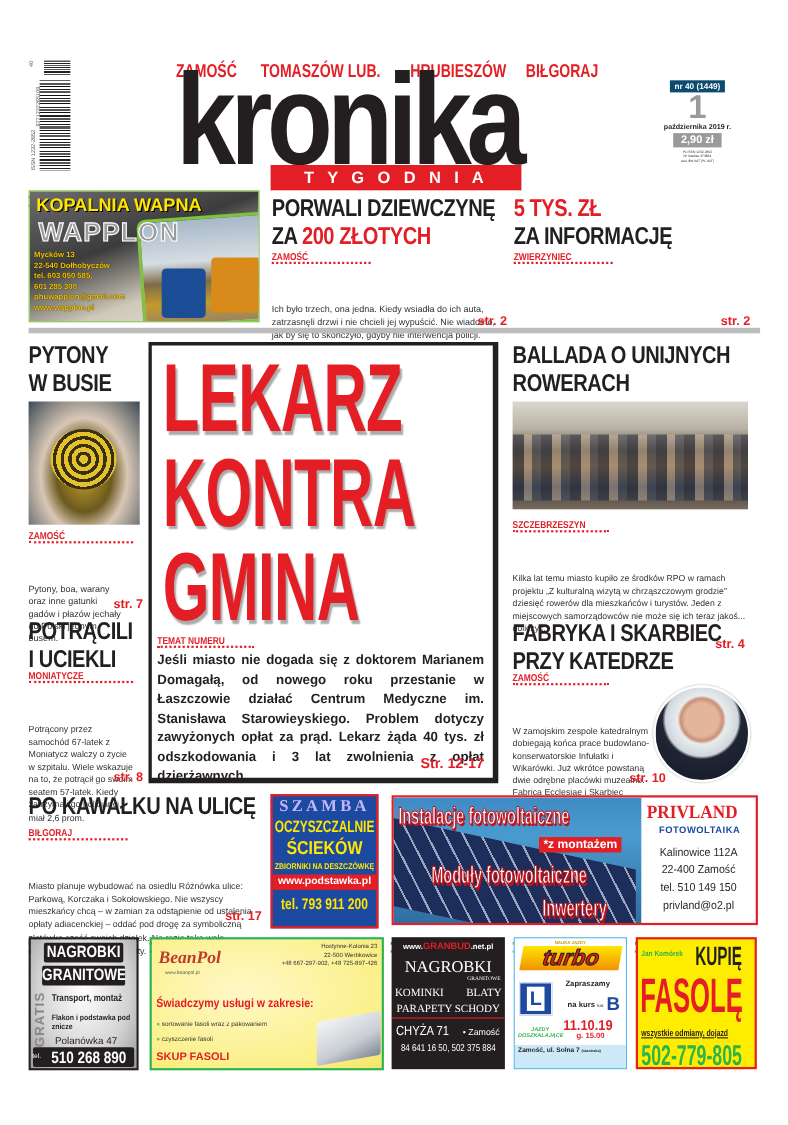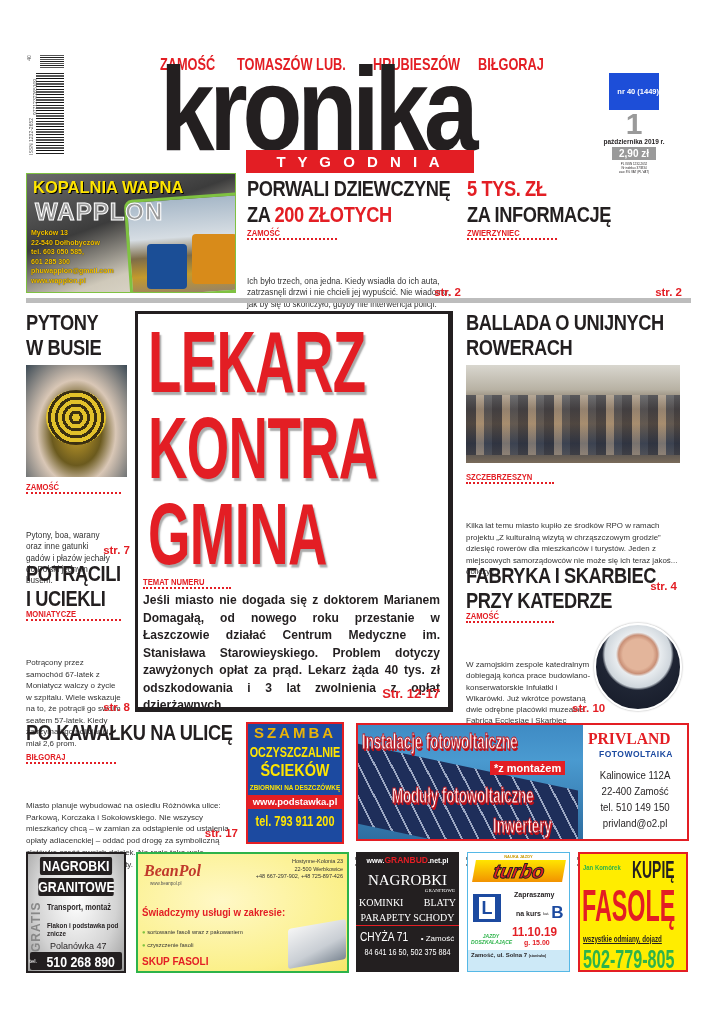--- a/index.html
+++ b/index.html
@@ -38,21 +38,21 @@
   <span class="abs red cond" style="left:318px;top:0;font-size:17px;transform:scaleX(0.75);">BIŁGORAJ</span>
 </div>
 
 <div class="abs" style="left:160px;top:50px;font-size:118px;font-weight:bold;letter-spacing:-6px;line-height:1;color:#231f20;transform:scaleX(0.83);transform-origin:left top;white-space:nowrap;">kronika</div>
 
 <div class="abs" style="left:246px;top:150px;width:228px;height:23px;background:#e31e24;display:flex;align-items:center;justify-content:center;">
   <span style="color:#fff;font-weight:bold;font-size:15px;letter-spacing:4px;white-space:nowrap;">T Y G O D N I A</span>
 </div>
 
 <div class="abs" style="left:594px;top:73px;width:80px;">
-  <div style="margin:0 auto;width:50px;background:#1d4ed8;color:#fff;font-weight:bold;font-size:7.5px;text-align:right;padding:14px 0;">nr 40 (1449)</div>
+  <div style="margin:0 auto;width:50px;background:#0c4a6e;color:#fff;font-weight:bold;font-size:7.5px;text-align:center;padding:1px 0;">nr 40 (1449)</div>
   <div style="text-align:center;font-size:30px;font-weight:bold;color:#9a9a9a;line-height:28px;">1</div>
   <div style="text-align:center;font-size:6.5px;font-weight:bold;white-space:nowrap;">października 2019 r.</div>
   <div style="margin:2px auto 0;width:44px;background:#9a9a9a;color:#fff;font-weight:bold;font-size:10px;text-align:center;line-height:13px;">2,90 zł</div>
   <div style="text-align:center;font-size:3px;margin-top:2px;">PL ISSN 1232-2652</div>
   <div style="text-align:center;font-size:3px;">Nr indeksu 373834</div>
   <div style="text-align:center;font-size:3px;">zaw. 8% VAT (PL VAT)</div>
 </div>
 
 <div class="abs" style="left:26px;top:168px;width:95px;">
   <span class="rek">REKLAMA</span>
@@ -158,21 +158,21 @@
   <div class="dots" style="width:90px;margin-bottom:2px;"></div>
   <div class="body" style="font-size:8px;line-height:11.7px;width:205px;">Miasto planuje wybudować na osiedlu Różnówka ulice: Parkową, Korczaka i Sokołowskiego. Nie wszyscy mieszkańcy chcą – w zamian za odstąpienie od ustalenia opłaty adiacenckiej – oddać pod drogę za symboliczną złotówkę część swoich działek. Na razie taką wolę zadeklarował tylko co czwarty.</div>
   <div class="abs str" style="right:0;top:105px;">str. 17</div>
 </div>
 
 <div class="abs" style="left:246px;top:717px;width:95px;">
   <span class="rek">REKLAMA</span>
   <div class="rekbar"></div>
 </div>
 <div class="abs" style="left:246px;top:722px;width:98px;height:122px;background:#1c4aa0;border:2px solid #e31e24;overflow:hidden;text-align:center;">
-  <div style="color:#eab308;font-weight:bold;font-size:15px;letter-spacing:3px;line-height:18px;">SZAMBA</div>
+  <div style="color:#c4b5fd;font-weight:bold;font-size:15px;letter-spacing:3px;line-height:18px;font-family:Liberation Serif, serif;">SZAMBA</div>
   <div style="color:#ffe500;font-weight:bold;font-size:15px;line-height:19px;transform:scaleX(0.72);transform-origin:center top;white-space:nowrap;margin-left:-30px;margin-right:-30px;">OCZYSZCZALNIE</div>
   <div style="color:#ffe500;font-weight:bold;font-size:17px;line-height:20px;transform:scaleX(0.85);">ŚCIEKÓW</div>
   <div style="color:#ffe500;font-weight:bold;font-size:7.5px;line-height:14px;transform:scaleX(0.85);white-space:nowrap;margin-left:-20px;margin-right:-20px;">ZBIORNIKI NA DESZCZÓWKĘ</div>
   <div style="background:#e31e24;color:#fff;font-weight:bold;font-size:9.5px;line-height:14px;white-space:nowrap;">www.podstawka.pl</div>
   <div style="color:#ffe500;font-weight:bold;font-size:14px;line-height:24px;transform:scaleX(0.78);white-space:nowrap;margin-left:-30px;margin-right:-30px;">tel. 793 911 200</div>
 </div>
 
 <div class="abs" style="left:356px;top:717px;width:95px;">
   <span class="rek">REKLAMA</span>
   <div class="rekbar"></div>

